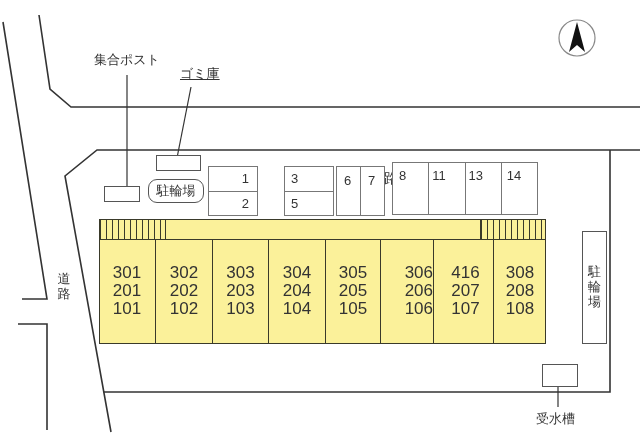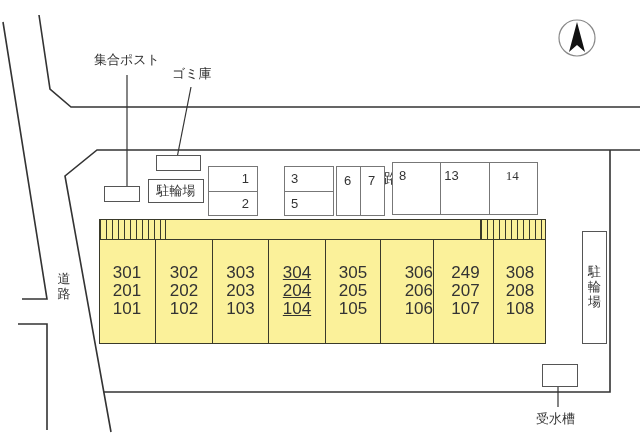--- a/index.html
+++ b/index.html
@@ -37,31 +37,31 @@
 </svg>
 
 <div style="position:absolute;left:557px;top:18px;width:40px;height:40px;">
   <svg width="40" height="40" viewBox="0 0 40 40">
     <circle cx="20" cy="20" r="18" fill="#fff" stroke="#888" stroke-width="1.2"></circle>
     <path d="M20 4 L28 34 L20 27 L12 34 Z" fill="#111"></path>
   </svg>
 </div>
 
 <div class="lbl" style="left:94px;top:53px;">集合ポスト</div>
-<div class="lbl" style="left:172px;top:67px;">ゴミ庫</div>
+<div class="lbl" style="left:180px;top:67px;text-decoration:underline;">ゴミ庫</div>
 <div class="lbl" style="left:370px;top:123px;font-size:14px;margin-top:48px;">道路</div>
 <div class="vlbl" style="left:57px;top:272px;">
   <span>道</span><br>
   <span>路</span>
 </div>
 
 <div class="box" style="left:104px;top:186px;width:36px;height:16px;"></div>
 <div class="box" style="left:156px;top:155px;width:45px;height:16px;"></div>
 
-<div class="box" style="left:148px;top:179px;width:56px;height:24px;display:flex;align-items:center;justify-content:center;">
+<div class="box" style="left:148px;top:179px;width:56px;height:24px;display:flex;align-items:center;justify-content:center;border-radius:9px;">
   <span style="font-size:13px;">駐輪場</span>
 </div>
 
 <div class="park" style="left:208px;top:166px;width:50px;height:50px;">
   <div style="position:absolute;left:0;right:0;top:24px;border-top:1.5px solid #777;"></div>
   <span class="pnum" style="right:8px;top:4px;">1</span>
   <span class="pnum" style="right:8px;top:29px;">2</span>
 </div>
 
 <div class="park" style="left:284px;top:166px;width:50px;height:50px;">
@@ -74,24 +74,27 @@
   <div style="position:absolute;left:23px;top:0;bottom:0;border-left:1.5px solid #777;"></div>
   <span class="pnum" style="left:7px;top:6px;">6</span>
   <span class="pnum" style="left:31px;top:6px;">7</span>
 </div>
 
 <div class="park" style="left:392px;top:162px;width:146px;height:53px;display:flex;">
   <div style="flex:1;border-right:1.5px solid #777;position:relative;">
       <span class="pnum" style="left:6px;top:5px;">8</span>
     </div>
   <div style="flex:1;border-right:1.5px solid #777;position:relative;">
+      <span class="pnum" style="left:3px;top:5px;">11</span>
+    </div>
+  <div style="flex:1;border-right:1.5px solid #777;position:relative;">
       <span class="pnum" style="left:3px;top:5px;">13</span>
     </div>
   <div style="flex:1;position:relative;">
-      <span class="pnum" style="left:16px;top:5px;font-family:Liberation Serif, serif;">14</span>
+      <span class="pnum" style="left:5px;top:5px;">14</span>
     </div>
 </div>
 
 <div style="position:absolute;left:99px;top:219px;width:447px;height:125px;background:#fbf19a;border:1.6px solid #3a3a2a;box-sizing:border-box;">
 
   <div style="position:absolute;left:0;right:0;top:0;height:19px;border-bottom:1.6px solid #3a3a2a;"></div>
 
   <div style="position:absolute;left:0;top:0;width:65px;height:19px;background:repeating-linear-gradient(90deg,#3a3a2a 0 1px,transparent 1px 6px);border-right:1.2px solid #3a3a2a;"></div>
 
   <div style="position:absolute;right:0;top:0;width:64px;height:19px;background:repeating-linear-gradient(90deg,#3a3a2a 0 1px,transparent 1px 6px);border-left:1.2px solid #3a3a2a;"></div>
@@ -111,21 +114,21 @@
       <span>102</span>
     </div>
   </div>
 <div class="unit" style="left:213px;width:56px;">
     <div class="unit-text">
       <span>303</span>
       <span>203</span>
       <span>103</span>
     </div>
   </div>
-<div class="unit" style="left:269px;width:57px;text-decoration:underline;">
+<div class="unit" style="left:269px;width:57px;">
     <div class="unit-text">
       <span>304</span>
       <span>204</span>
       <span>104</span>
     </div>
   </div>
 <div class="unit" style="left:326px;width:55px;">
     <div class="unit-text">
       <span>305</span>
       <span>205</span>
@@ -134,21 +137,21 @@
   </div>
 <div class="unit" style="left:377px;width:57px;justify-content:flex-end;">
     <div class="unit-text">
       <span>306</span>
       <span>206</span>
       <span>106</span>
     </div>
   </div>
 <div class="unit" style="left:438px;width:56px;">
     <div class="unit-text">
-      <span>249</span>
+      <span>416</span>
       <span>207</span>
       <span>107</span>
     </div>
   </div>
 <div class="unit" style="left:494px;width:52px;border-right:none;">
     <div class="unit-text">
       <span>308</span>
       <span>208</span>
       <span>108</span>
     </div>

